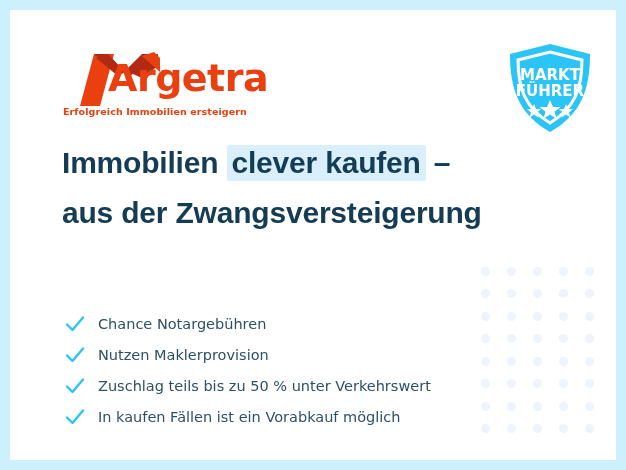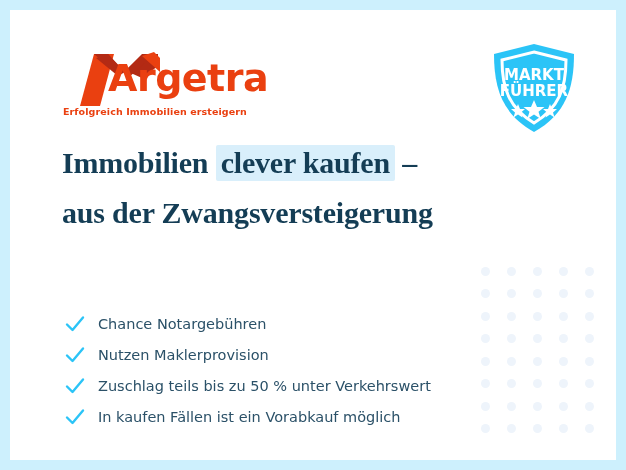--- a/index.html
+++ b/index.html
@@ -88,40 +88,40 @@
     font-weight: bold;
     color: #ea4010;
     letter-spacing: 0.1px;
     white-space: nowrap;
     font-family: "DejaVu Sans", sans-serif;
   }
 
   
   #badge {
     position: absolute;
-    right: 36px;
+    right: 20px;
     top: 32px;
     width: 92px;
     height: 92px;
     z-index: 3;
     text-align: right;
   }
 
   
   #headline {
     position: absolute;
     left: 52px;
     top: 134px;
     z-index: 2;
     font-size: 30px;
     font-weight: bold;
     color: #143d55;
     line-height: 1.28;
     letter-spacing: -0.2px;
-    font-family: Liberation Serif, serif;
+    font-family: Liberation Sans, sans-serif;
   }
   #headline .hl {
     background: #d9effb;
     padding: 1px 5px 2px 5px;
     border-radius: 2px;
   }
   #headline .line2 { display: block; margin-top: 12px; }
 
   
   #sub {

